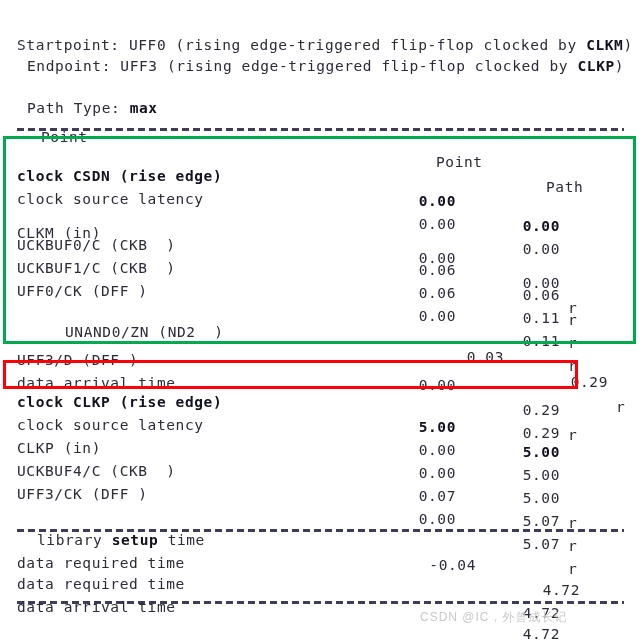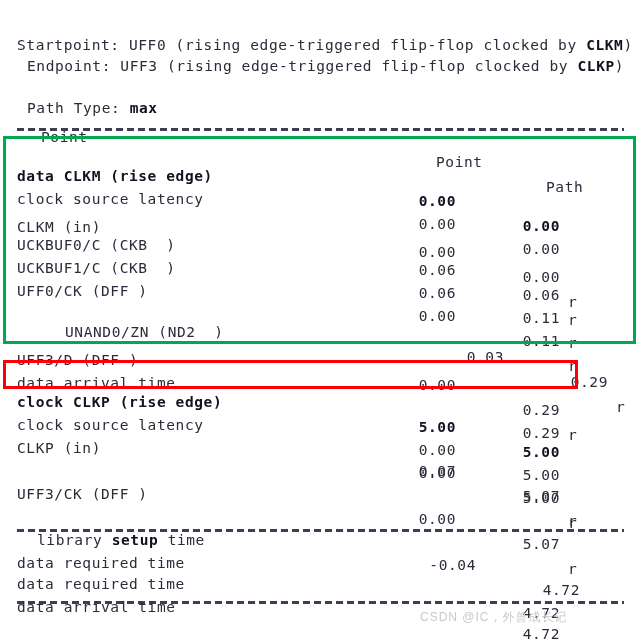--- a/index.html
+++ b/index.html
@@ -131,32 +131,32 @@
     <span class="pt">Point</span>
     <span class="hdr-incr">Point</span>
     <span class="hdr-path">Path</span>
   </div>
 
   <div class="rule" style="top:128px;"></div>
   <div class="rule" style="top:529px;"></div>
   <div class="rule" style="top:601px;"></div>
 
   <div class="line bold" style="top:139px;">
-    <span class="pt">data CLKM (rise edge)</span>
+    <span class="pt">clock CSDN (rise edge)</span>
     <span class="incr">0.00</span>
     <span class="path">0.00</span>
     <span class="edge"></span>
   </div>
   <div class="line" style="top:162px;">
     <span class="pt">clock source latency</span>
     <span class="incr">0.00</span>
     <span class="path">0.00</span>
     <span class="edge"></span>
   </div>
-  <div class="line" style="top:190px;">
+  <div class="line" style="top:196px;">
     <span class="pt">CLKM (in)</span>
     <span class="incr">0.00</span>
     <span class="path">0.00</span>
     <span class="edge">r</span>
   </div>
   <div class="line" style="top:208px;">
     <span class="pt">UCKBUF0/C (CKB  )</span>
     <span class="incr">0.06</span>
     <span class="path">0.06</span>
     <span class="edge">r</span>
@@ -204,20 +204,21 @@
     <span class="path">5.00</span>
     <span class="edge"></span>
   </div>
   <div class="line" style="top:411px;">
     <span class="pt">CLKP (in)</span>
     <span class="incr">0.00</span>
     <span class="path">5.00</span>
     <span class="edge">r</span>
   </div>
   <div class="line" style="top:434px;">
+    <span class="pt">UCKBUF4/C (CKB  )</span>
     <span class="incr">0.07</span>
     <span class="path">5.07</span>
     <span class="edge">r</span>
   </div>
   <div class="line" style="top:457px;">
     <span class="pt">UFF3/CK (DFF )</span>
     <span class="incr">0.00</span>
     <span class="path">5.07</span>
     <span class="edge">r</span>
   </div>

